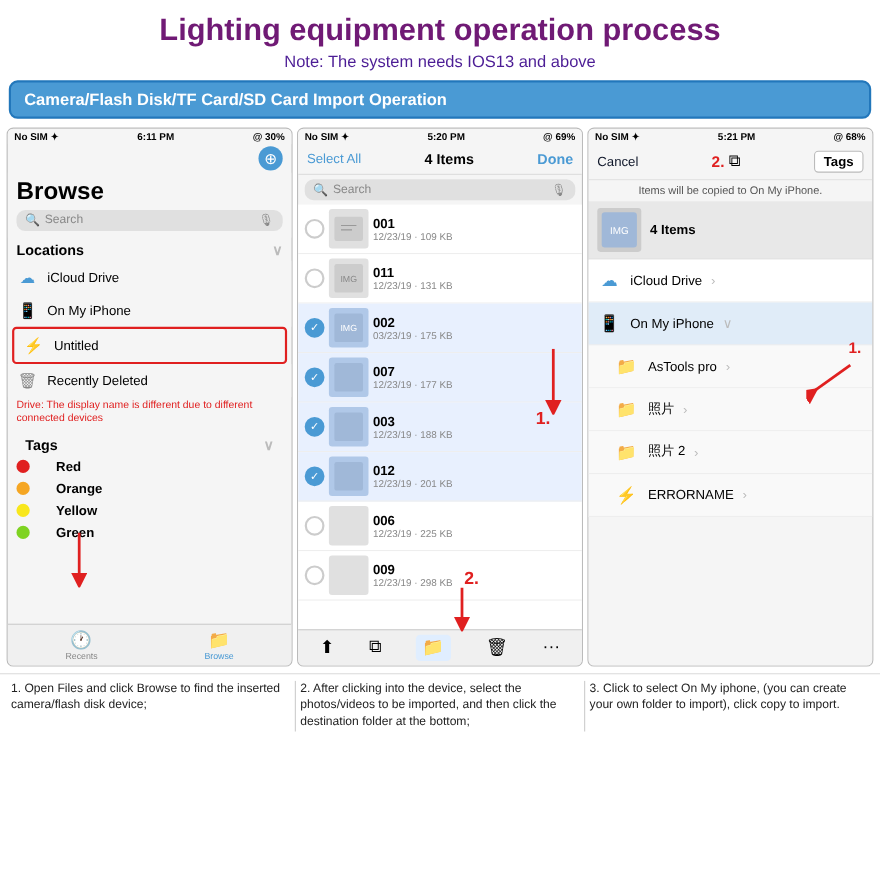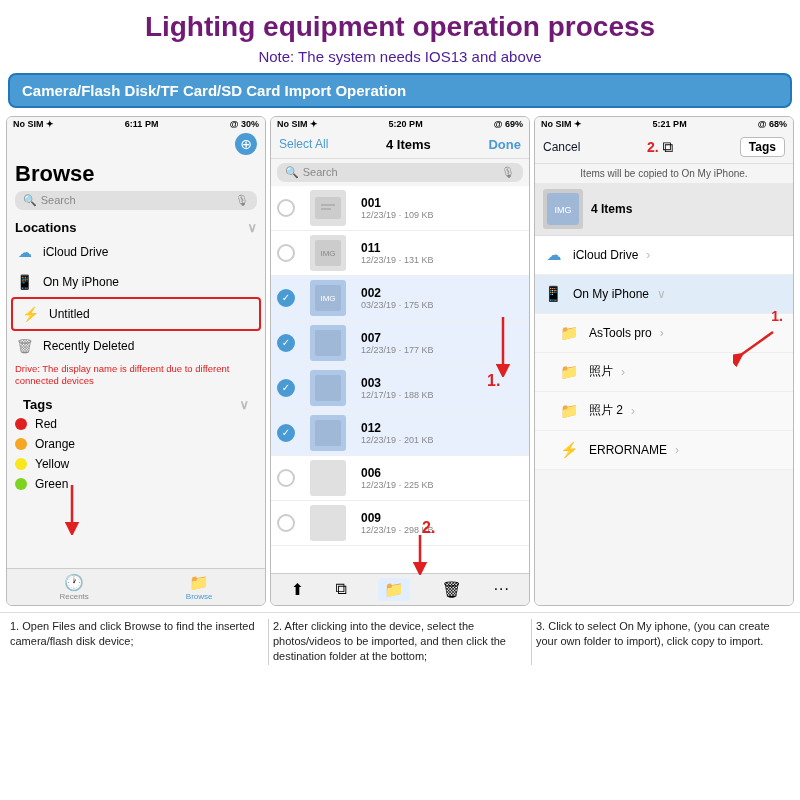--- a/index.html
+++ b/index.html
@@ -135,23 +135,24 @@
       line-height: 1.3;
     }
 
     .tags-section {
       padding: 4px 8px;
     }
 
     .tag-item {
       display: flex;
       align-items: center;
-      gap: 8px;
+      gap: 24px;
       padding: 3px 0;
       font-size: 12px;
+      font-weight: bold;
     }
 
     .tag-dot {
       width: 12px;
       height: 12px;
       border-radius: 50%;
     }
 
     .bottom-toolbar {
       display: flex;
@@ -210,21 +211,21 @@
       flex: 1;
       overflow: hidden;
       background: #fff;
     }
 
     .file-item {
       display: flex;
       align-items: center;
       padding: 4px 6px;
       border-bottom: 1px solid #eee;
-      gap: 15px;
+      gap: 4px;
     }
 
     .file-item.selected {
       background: #e8f0fe;
     }
 
     .circle-check {
       width: 18px;
       height: 18px;
       border-radius: 50%;
@@ -580,21 +581,21 @@
 
       <div class="file-item selected">
         <div class="circle-check checked">✓</div>
         <div class="file-thumb" style="background:#b0c8e8;">
           <svg width="30" height="30">
               <rect x="2" y="2" width="26" height="26" fill="#a0b8d8" rx="2"></rect>
             </svg>
         </div>
         <div class="file-info">
           <div class="file-name">003</div>
-          <div class="file-meta">12/17/19 · 188 KB</div>
+          <div class="file-meta">12/23/19 · 188 KB</div>
         </div>
       </div>
 
       <div class="file-item selected">
         <div class="circle-check checked">✓</div>
         <div class="file-thumb" style="background:#b0c8e8;">
           <svg width="30" height="30">
               <rect x="2" y="2" width="26" height="26" fill="#a0b8d8" rx="2"></rect>
             </svg>
         </div>

